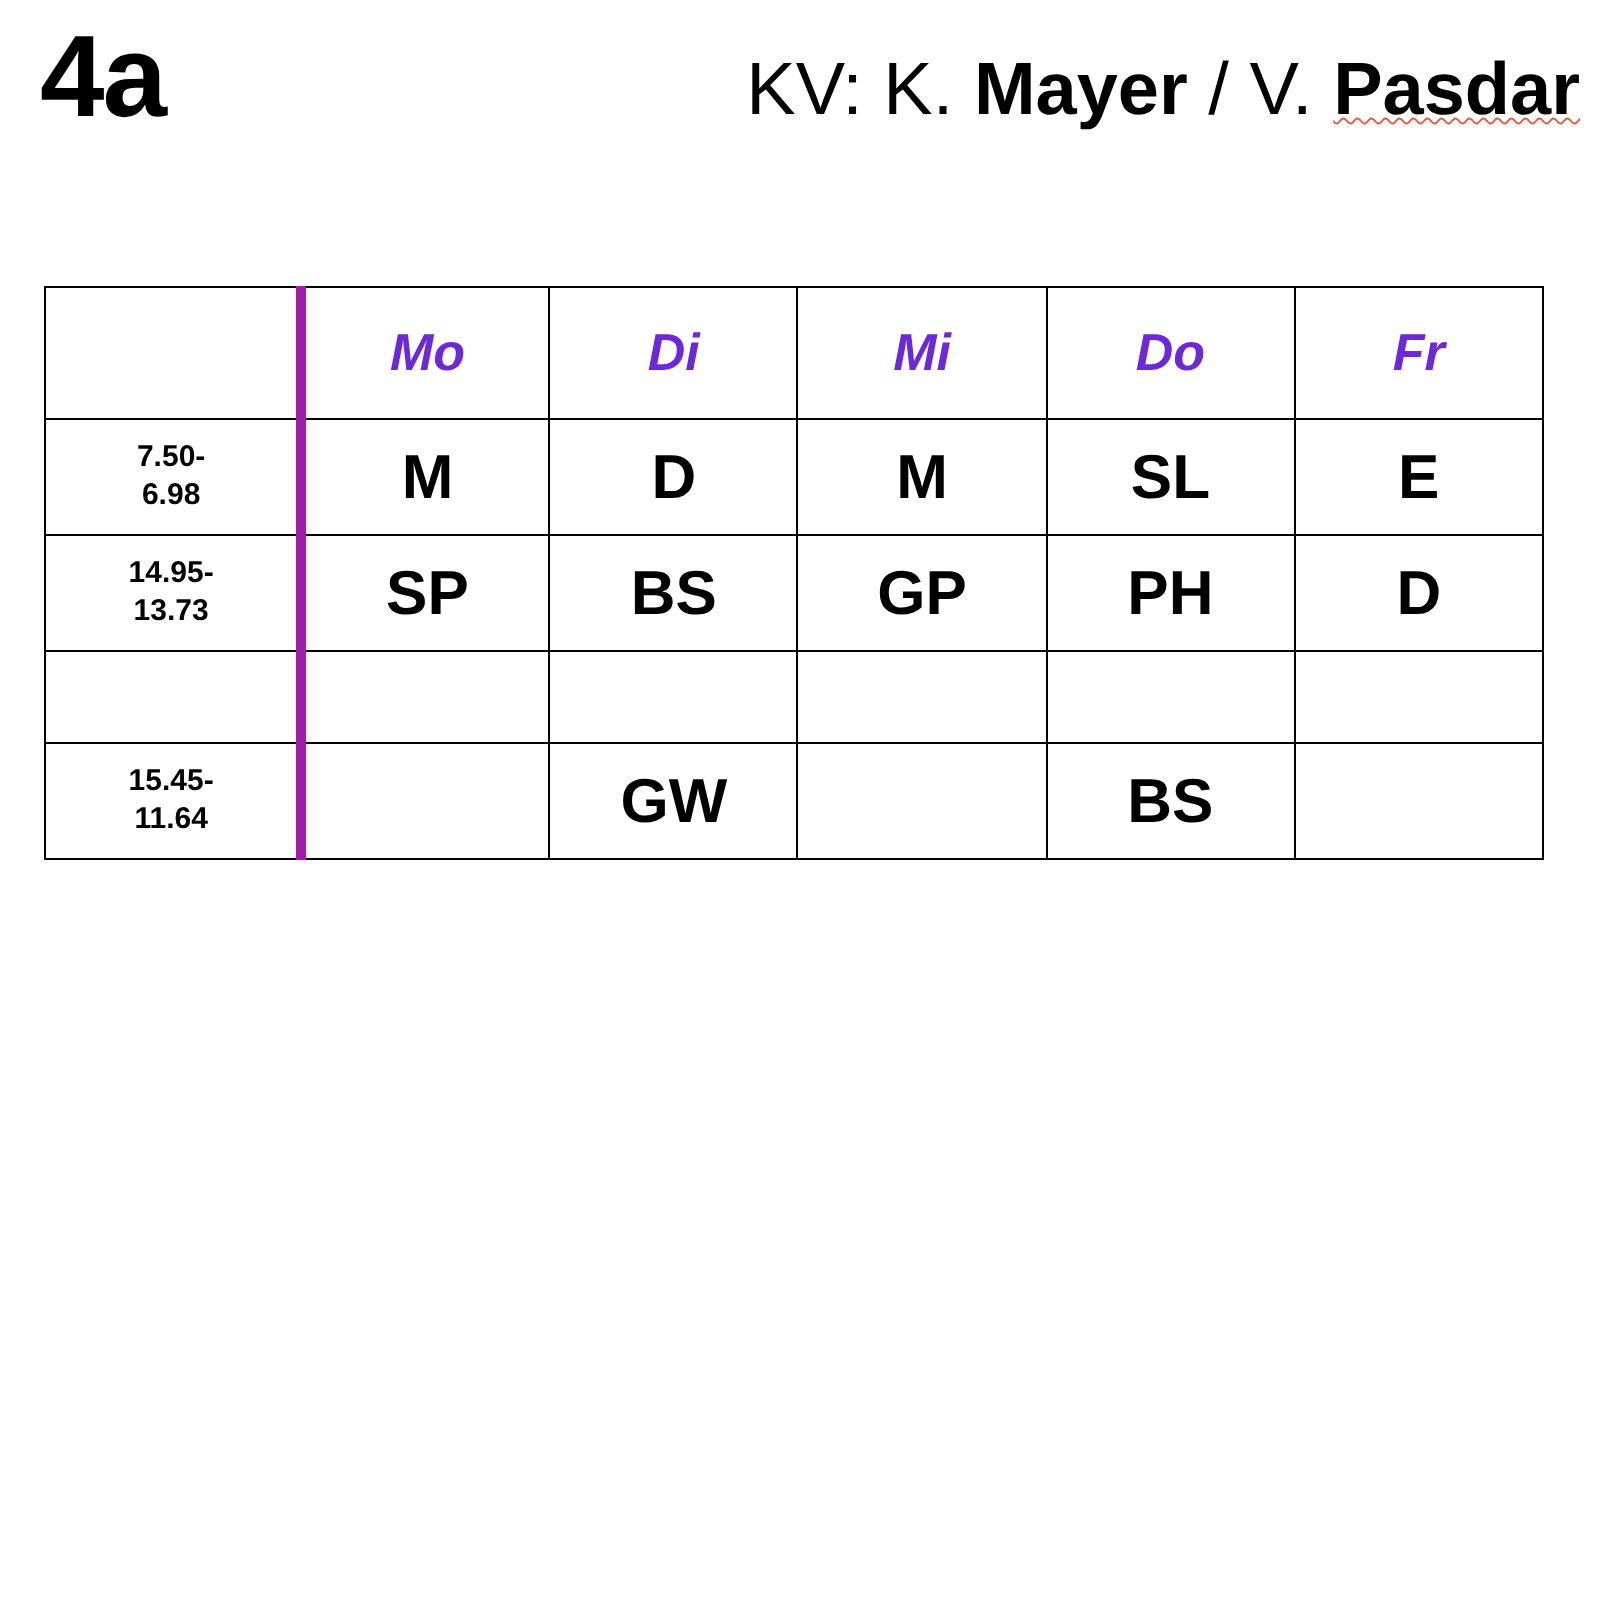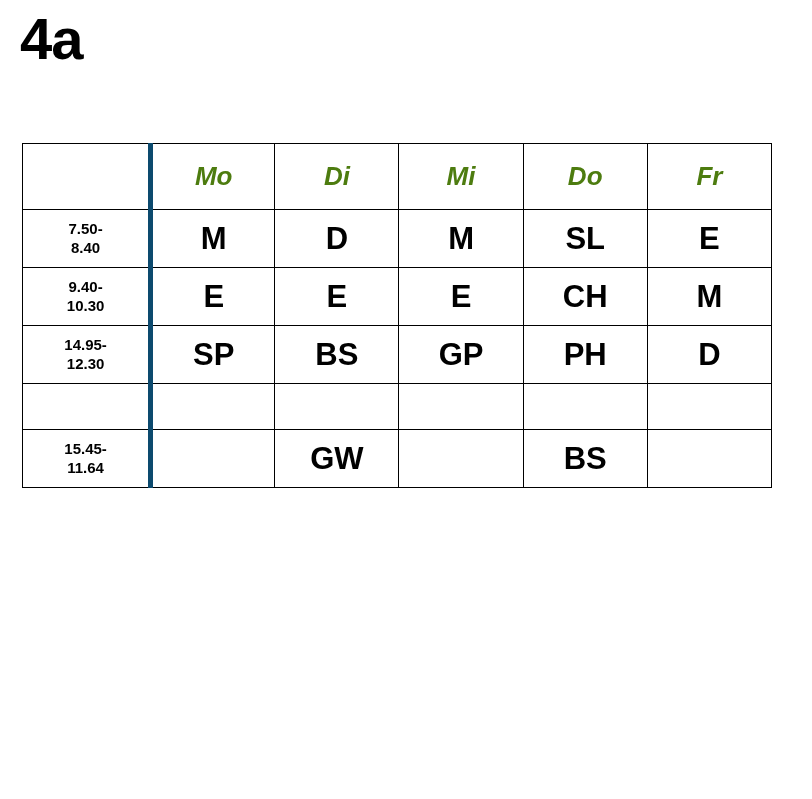--- a/index.html
+++ b/index.html
@@ -70,33 +70,33 @@
     text-align: center;
     vertical-align: middle;
     box-sizing: border-box;
   }
   col.time-col { width: 128px; }
   col.day-col  { width: 124px; }
 
   
   .timetable .time-cell,
   .timetable .corner-cell {
-    border-right: 5px solid #0c4a6e;
+    border-right: 5px solid #a21caf;
     margin-left: 48px;
   }
 
   .corner-cell {
     height: 66px;
   }
   .day-head {
     height: 66px;
     font-size: 26px;
     font-style: italic;
     font-weight: bold;
-    color: #4d7c0f;
+    color: #6d28d9;
   }
   .time-cell {
     font-size: 15px;
     font-weight: bold;
     line-height: 1.25;
     padding: 4px 2px;
   }
   .subject-cell {
     font-size: 31px;
     font-weight: bold;
@@ -106,20 +106,26 @@
   tr.row-break td { height: 46px; }
   tr.row-break .time-cell { font-size: 15px; }
 </style>
 </head>
 <body>
 
 <div class="page">
 
   <div class="header">
     <div class="class-label">4a</div>
+    <div class="teachers">
+      <span class="t-prefix">KV: K.</span>
+      <span class="t-name">Mayer</span>
+      <span class="t-sep">/ V.</span>
+      <span class="t-name spellcheck">Pasdar</span>
+    </div>
   </div>
 
   <table class="timetable">
     <colgroup>
       <col class="time-col">
       <col class="day-col">
       <col class="day-col">
       <col class="day-col">
       <col class="day-col">
       <col class="day-col">
@@ -131,43 +137,32 @@
         <th class="day-head">Di</th>
         <th class="day-head">Mi</th>
         <th class="day-head">Do</th>
         <th class="day-head">Fr</th>
       </tr>
     </thead>
     <tbody>
       <tr class="row-normal">
         <td class="time-cell">
           <span>7.50-</span><br>
-          <span>8.40</span>
+          <span>6.98</span>
         </td>
         <td class="subject-cell">M</td>
         <td class="subject-cell">D</td>
         <td class="subject-cell">M</td>
         <td class="subject-cell">SL</td>
         <td class="subject-cell">E</td>
       </tr>
       <tr class="row-normal">
         <td class="time-cell">
-          <span>9.40-</span><br>
-          <span>10.30</span>
-        </td>
-        <td class="subject-cell">E</td>
-        <td class="subject-cell">E</td>
-        <td class="subject-cell">E</td>
-        <td class="subject-cell">CH</td>
-        <td class="subject-cell">M</td>
-      </tr>
-      <tr class="row-normal">
-        <td class="time-cell">
           <span>14.95-</span><br>
-          <span>12.30</span>
+          <span>13.73</span>
         </td>
         <td class="subject-cell">SP</td>
         <td class="subject-cell">BS</td>
         <td class="subject-cell">GP</td>
         <td class="subject-cell">PH</td>
         <td class="subject-cell">D</td>
       </tr>
       <tr class="row-break">
         <td class="time-cell">
           <span></span>

